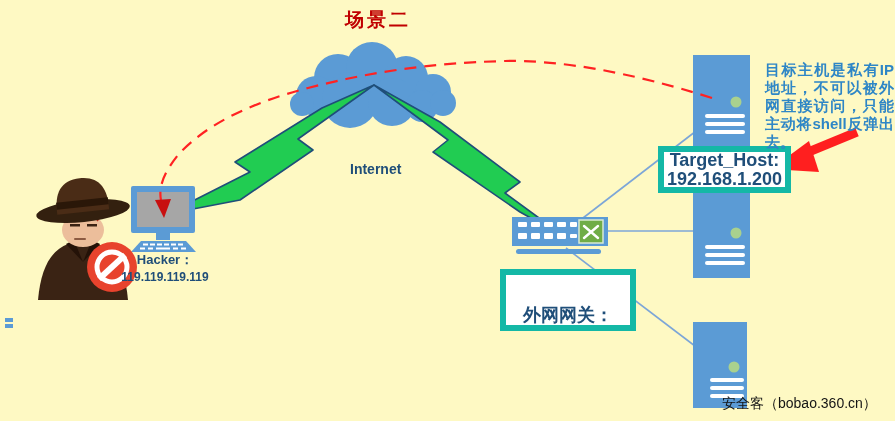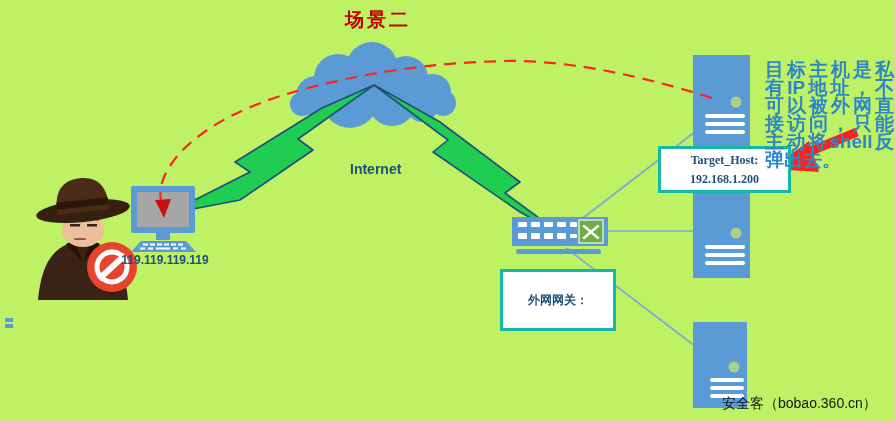--- a/index.html
+++ b/index.html
@@ -1,45 +1,45 @@
 <!DOCTYPE html>
 <html><head>
 <meta charset="utf-8">
 <style>
   html,body{margin:0;padding:0;background:#fff;}
   .stage{
-    position:relative;width:895px;height:421px;background:#bef264;overflow:hidden;
+    position:relative;width:895px;height:421px;background:#fef9c3;overflow:hidden;
     font-family:"Liberation Sans","DejaVu Sans",sans-serif;
   }
   .stage svg{position:absolute;left:0;top:0;}
   .abs{position:absolute;}
   .title{
     left:318px;top:7px;width:120px;text-align:center;
     color:#c00000;font-size:19px;font-weight:bold;letter-spacing:3px;
   }
   .shell-label{
     left:456px;top:58px;color:#ff0000;font-size:16px;font-weight:bold;letter-spacing:1px;
   }
   .internet-label{
     left:350px;top:161px;color:#1f4e79;font-size:14px;font-weight:bold;
   }
   .hacker-label{
     left:105px;top:251px;width:120px;text-align:center;color:#1f4e79;font-weight:bold;
   }
   .hacker-label .l1{font-size:13px;line-height:17px;}
   .hacker-label .l2{font-size:12px;line-height:19px;}
   .redbox{
-    background:#ffffff;border:3px solid #14b8a6;box-sizing:border-box;
+    background:#ffffff;border:6px solid #14b8a6;box-sizing:border-box;
     display:flex;flex-direction:column;justify-content:center;align-items:center;
-    color:#1f4e79;font-weight:bold;font-size:12px;line-height:19px;text-align:center;font-family:Liberation Serif, serif;
+    color:#1f4e79;font-weight:bold;font-size:18px;line-height:19px;text-align:center;
   }
   .target-box{left:658px;top:146px;width:133px;height:47px;}
-  .gateway-box{left:500px;top:269px;width:116px;height:62px;}
+  .gateway-box{left:500px;top:269px;width:136px;height:62px;justify-content:flex-end;}
   .note{
-    left:765px;top:61px;width:129px;color:#2e86c6;font-size:19px;line-height:18px;
+    left:765px;top:61px;width:129px;color:#2e86c6;font-size:15px;line-height:18px;
     font-weight:bold;text-align:justify;
   }
   .watermark{
     left:722px;top:395px;color:#141414;font-size:14px;font-weight:normal;white-space:nowrap;
   }
   .stray{left:5px;top:318px;width:8px;height:12px;}
   .stray i{display:block;width:8px;height:4px;background:#5b9bd5;margin-bottom:2px;}
 </style>
 </head>
 <body>
@@ -167,20 +167,21 @@
       <polygon points="771,169 809,141 819,172" fill="#ff1f1f"></polygon>
     </g>
   </svg>
 
   <div class="abs title">场景二</div>
 
 
   <div class="abs internet-label">Internet</div>
 
   <div class="abs hacker-label">
+    <div class="l1">Hacker：</div>
     <div class="l2">119.119.119.119</div>
   </div>
 
   <div class="abs redbox target-box">
     <div>Target_Host:</div>
     <div>192.168.1.200</div>
   </div>
 
   <div class="abs redbox gateway-box">
     <div>外网网关：</div>

